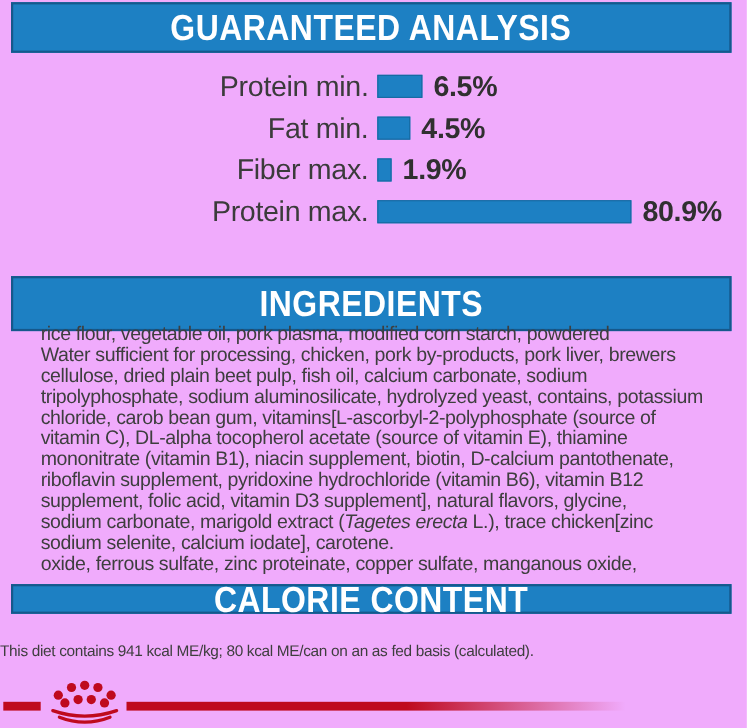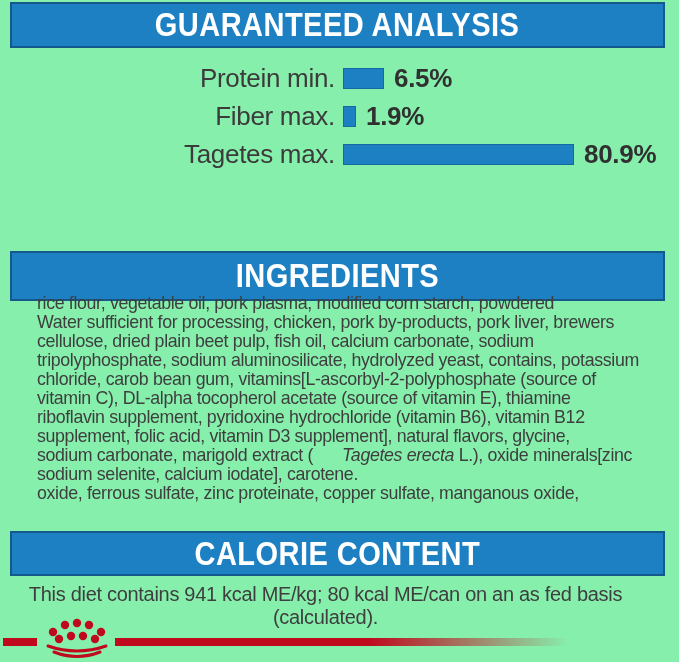--- a/index.html
+++ b/index.html
@@ -1,21 +1,21 @@
 <!DOCTYPE html>
 <html><head>
 <meta charset="utf-8">
 <style>
   html, body { margin: 0; padding: 0; background: #ffffff; }
   .page {
     position: relative;
     width: 679px;
     height: 662px;
     overflow: hidden;
-    background: #86efac;
+    background: #f0abfc;
     font-family: "Liberation Sans", sans-serif;
     color: #3d3d3d;
     text-decoration: underline;
   }
   
   .section-bar {
     position: absolute;
     left: 10px;
     width: 655px;
     background: #1d80c3;
@@ -30,21 +30,21 @@
     font-weight: 700;
     font-size: 33px;
     letter-spacing: 0.5px;
     display: inline-block;
     transform: scaleX(0.88);
     transform-origin: center;
     white-space: nowrap;
   }
   #bar-ga  { top: 2px;   height: 46px; }
   #bar-ing { top: 251px; height: 50px; }
-  #bar-cal { top: 531px; height: 45px; }
+  #bar-cal { top: 531px; height: 27px; }
 
   
   .analysis {
     position: absolute;
     top: 64px;
     left: 0;
     width: 679px;
   }
   .analysis-row {
     display: flex;
@@ -82,30 +82,29 @@
     position: absolute;
     top: 294px;
     left: 37px;
     width: 625px;
     font-size: 17.8px;
     line-height: 19px;
     color: #3e3e3e;
     letter-spacing: -0.35px;
   }
   .ingredients-text .line { white-space: nowrap; }
-  .ingredients-text .it { font-style: italic; margin-left: 29px; }
+  .ingredients-text .it { font-style: italic; }
 
   
   .calorie-text {
     position: absolute;
     top: 583px;
     left: 0;
     width: 651px;
-    text-align: center;
-    font-size: 20px;
+    font-size: 14px;
     color: #3e3e3e;
     letter-spacing: -0.3px;
   }
 
   
   .red-bar {
     position: absolute;
     top: 638px;
     height: 8px;
   }
@@ -136,48 +135,54 @@
     <span class="hdr-text">GUARANTEED ANALYSIS</span>
   </div>
 
   <div class="analysis">
     <div class="analysis-row">
       <span class="analysis-label">Protein min.</span>
       <span class="analysis-bar" style="width: 41px;"></span>
       <span class="analysis-value">6.5%</span>
     </div>
 
+    <div class="analysis-row">
+      <span class="analysis-label">Fat min.</span>
+      <span class="analysis-bar" style="width: 30px;"></span>
+      <span class="analysis-value">4.5%</span>
+    </div>
 
     <div class="analysis-row">
       <span class="analysis-label">Fiber max.</span>
       <span class="analysis-bar" style="width: 13px;"></span>
       <span class="analysis-value">1.9%</span>
     </div>
 
     <div class="analysis-row">
-      <span class="analysis-label">Tagetes max.</span>
+      <span class="analysis-label">Protein max.</span>
       <span class="analysis-bar" style="width: 231px;"></span>
       <span class="analysis-value">80.9%</span>
     </div>
   </div>
 
   <div class="section-bar" id="bar-ing">
     <span class="hdr-text">INGREDIENTS</span>
   </div>
 
   <div class="ingredients-text">
       <div class="line"><span>rice flour, vegetable oil, pork plasma, modified corn starch, powdered</span></div>
       <div class="line"><span>Water sufficient for processing, chicken, pork by-products, pork liver, brewers</span></div>
       <div class="line"><span>cellulose, dried plain beet pulp, fish oil, calcium carbonate, sodium</span></div>
       <div class="line"><span>tripolyphosphate, sodium aluminosilicate, hydrolyzed yeast, contains, potassium</span></div>
       <div class="line"><span>chloride, carob bean gum, vitamins[L-ascorbyl-2-polyphosphate (source of</span></div>
       <div class="line"><span>vitamin C), DL-alpha tocopherol acetate (source of vitamin E), thiamine</span></div>
+      <div class="line"><span>mononitrate (vitamin B1), niacin supplement, biotin, D-calcium pantothenate,</span></div>
       <div class="line"><span>riboflavin supplement, pyridoxine hydrochloride (vitamin B6), vitamin B12</span></div>
       <div class="line"><span>supplement, folic acid, vitamin D3 supplement], natural flavors, glycine,</span></div>
-      <div class="line"><span>sodium carbonate, marigold extract (</span><span class="it">Tagetes erecta</span><span> L.), oxide minerals[zinc</span></div>
+      <div class="line"><span>sodium carbonate, marigold extract (</span><span class="it">Tagetes erecta</span><span> L.), trace chicken[zinc</span></div>
       <div class="line"><span>sodium selenite, calcium iodate], carotene.</span></div>
       <div class="line"><span>oxide, ferrous sulfate, zinc proteinate, copper sulfate, manganous oxide,</span></div>
     </div>
 
   <div class="section-bar" id="bar-cal">
     <span class="hdr-text">CALORIE CONTENT</span>
   </div>
 
   <div class="calorie-text">This diet contains 941 kcal ME/kg; 80 kcal ME/can on an as fed basis (calculated).</div>
 

